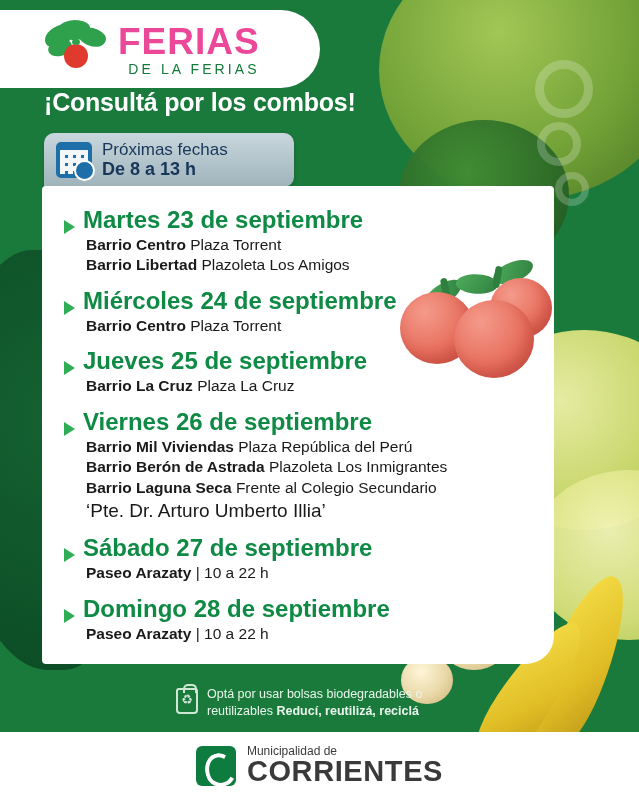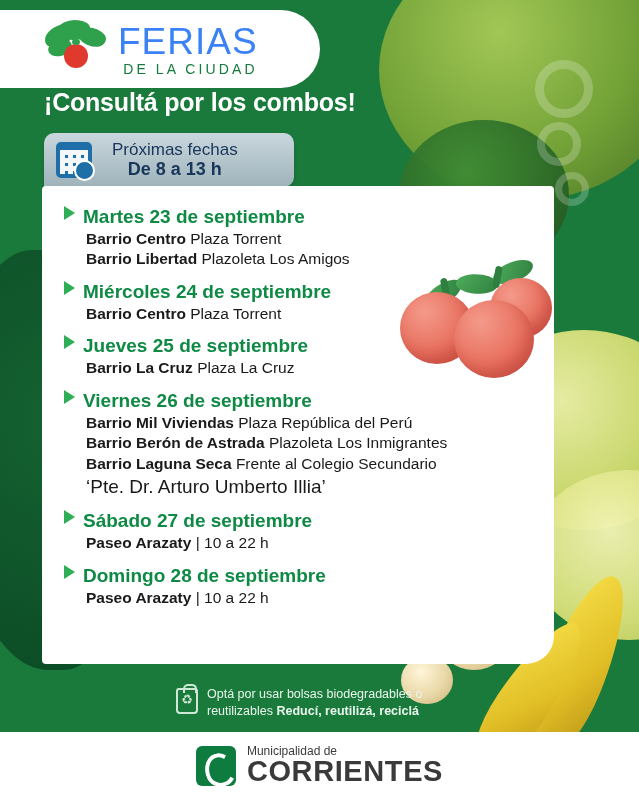--- a/index.html
+++ b/index.html
@@ -76,45 +76,44 @@
     position: absolute; left: 0; top: 10px;
     width: 320px; height: 78px;
     background: #ffffff;
     border-radius: 0 40px 40px 0;
     display: flex; align-items: center;
     padding-left: 44px; gap: 12px;
   }
   .logo-mark { width: 62px; height: 58px; position: relative; flex: 0 0 auto; }
   .logo-text { line-height: 1; }
   .logo-title {
-    font-size: 37px; font-weight: normal; letter-spacing: 1px;
-    color: #3b82f6; font-family: "Liberation Sans", sans-serif;
+    font-size: 37px; font-weight: bold; letter-spacing: 1px;
+    color: #ec4899; font-family: "Liberation Sans", sans-serif;
   }
   .logo-sub {
     font-size: 14px; letter-spacing: 3.1px; color: #127a3a;
     text-align: right; margin-top: 2px; font-weight: normal;
   }
 
   
   .headline {
     position: absolute; left: 44px; top: 88px;
     font-size: 25px; font-weight: bold; color: #ffffff;
     letter-spacing: -0.2px;
   }
 
   
   .dates-pill {
     position: absolute; left: 44px; top: 133px;
     height: 54px; min-width: 250px;
     background: linear-gradient(180deg, #c9d7dd, #9fb3bb);
     border-radius: 10px 10px 10px 0;
-    display: flex; align-items: center; gap: 20px;
+    display: flex; align-items: center; gap: 10px;
     padding: 0 12px 0 12px;
     box-shadow: 0 2px 4px rgba(0,0,0,.18);
-    text-align: center;
   }
   .cal-icon {
     width: 36px; height: 36px; border-radius: 5px;
     background: #1e6fa8; position: relative; flex: 0 0 auto;
     border: 2px solid #1e6fa8;
   }
   .cal-icon::before {
     content: ""; position: absolute; left: 2px; right: 2px; top: 6px; bottom: 2px;
     background:
       repeating-linear-gradient(to right, #ffffff 0 5px, transparent 5px 8px),
@@ -140,22 +139,22 @@
   
   .card {
     position: absolute; left: 42px; top: 186px;
     width: 512px; height: 478px;
     background: #ffffff;
     border-radius: 4px 4px 28px 4px;
     padding: 20px 22px 10px 22px;
   }
   .day-block { margin-bottom: 11px; }
   .day-head {
-    display: flex; align-items: flex-start; gap: 8px;
-    color: #0f8a45; font-size: 19px; font-weight: bold;
+    display: flex; align-items: flex-end; gap: 8px;
+    color: #0f8a45; font-size: 24px; font-weight: bold;
     margin-bottom: 1px;
   }
   .tri {
     width: 0; height: 0; flex: 0 0 auto;
     border-left: 11px solid #2fae57;
     border-top: 7px solid transparent;
     border-bottom: 7px solid transparent;
   }
   .loc {
     font-size: 15.5px; color: #1a1a1a; padding-left: 22px;
@@ -278,21 +277,21 @@
       <div class="lettuce">
         <div class="lf lf1"></div>
         <div class="lf lf2"></div>
         <div class="lf lf3"></div>
         <div class="lf lf4"></div>
         <div class="tom"></div>
       </div>
     </div>
     <div class="logo-text">
       <div class="logo-title">FERIAS</div>
-      <div class="logo-sub">DE LA CIUDAD</div>
+      <div class="logo-sub">DE LA FERIAS</div>
     </div>
   </div>
 
   <div class="headline">¡Consultá por los combos!</div>
 
   <div class="dates-pill">
     <div class="cal-icon"></div>
     <div class="pill-text">
       <div class="pill-l1">Próximas fechas</div>
       <div class="pill-l2">De 8 a 13 h</div>

